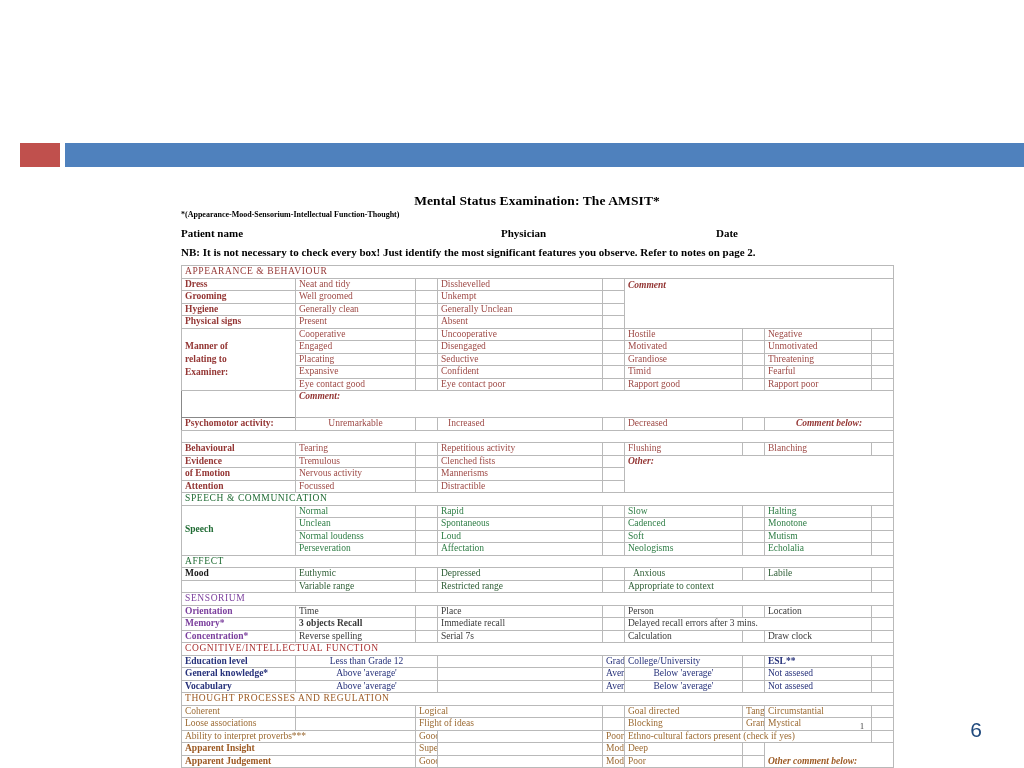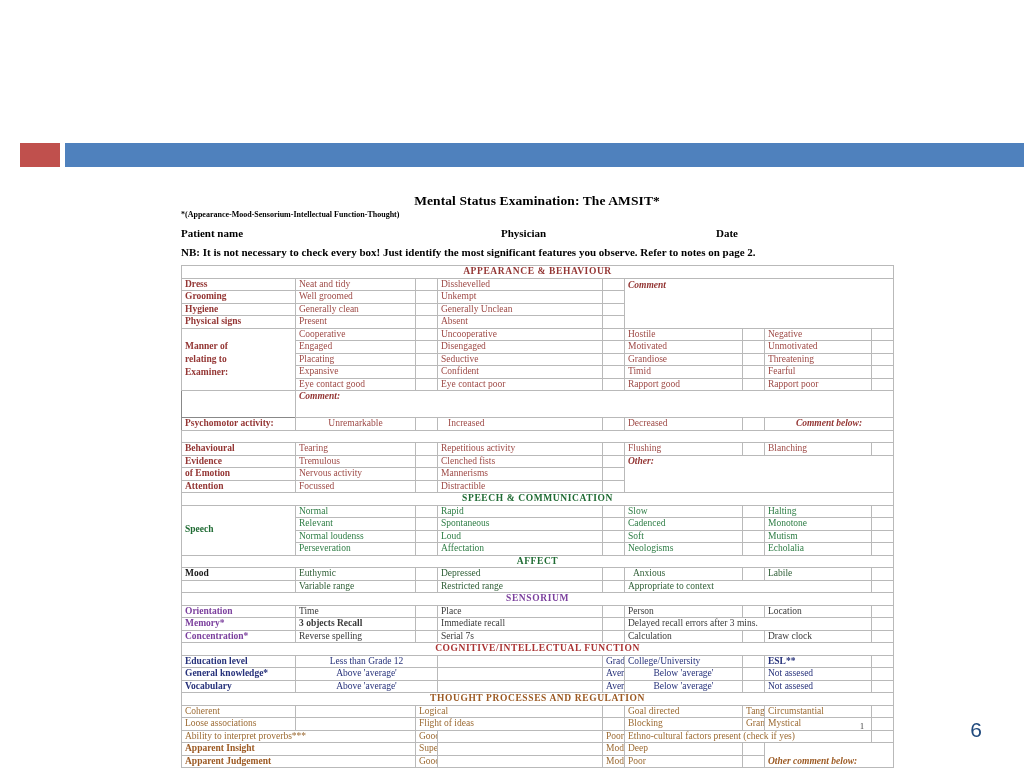--- a/index.html
+++ b/index.html
@@ -37,21 +37,21 @@
     font-size:9.5px;
     padding:0 3px;
     height:11.5px;
     line-height:11.5px;
     white-space:nowrap;
     overflow:hidden;
     vertical-align:middle;
   }
   .chk{width:20px;}
   .sec{
-    text-align:center;font-weight:bold;font-size:11px;letter-spacing:.6px;
+    text-align:left;font-weight:normal;font-size:11px;letter-spacing:.6px;
     height:13px;line-height:13px;border-left:1px solid #888;border-right:1px solid #888;
   }
   .lbl{font-weight:bold;}
   .ital{font-style:italic;font-weight:bold;}
   .spacer td{border-left:1px solid #888;border-right:1px solid #888;border-top:none;border-bottom:none;height:13px;}
 
   
   .c-app{color:#943634;}
   .c-app-b{color:#9e4a46;}
   .c-speech{color:#1f6b33;}
@@ -255,21 +255,21 @@
       <td class="c-speech-b">Normal</td>
       <td class="chk"></td>
       <td class="c-speech-b">Rapid</td>
       <td class="chk"></td>
       <td class="c-speech-b">Slow</td>
       <td class="chk"></td>
       <td class="c-speech-b">Halting</td>
       <td class="chk"></td>
     </tr>
     <tr>
-      <td class="c-speech-b">Relevant</td>
+      <td class="c-speech-b">Unclean</td>
       <td class="chk"></td>
       <td class="c-speech-b">Spontaneous</td>
       <td class="chk"></td>
       <td class="c-speech-b">Cadenced</td>
       <td class="chk"></td>
       <td class="c-speech-b">Monotone</td>
       <td class="chk"></td>
     </tr>
     <tr>
       <td class="c-speech-b">Normal loudenss</td>

